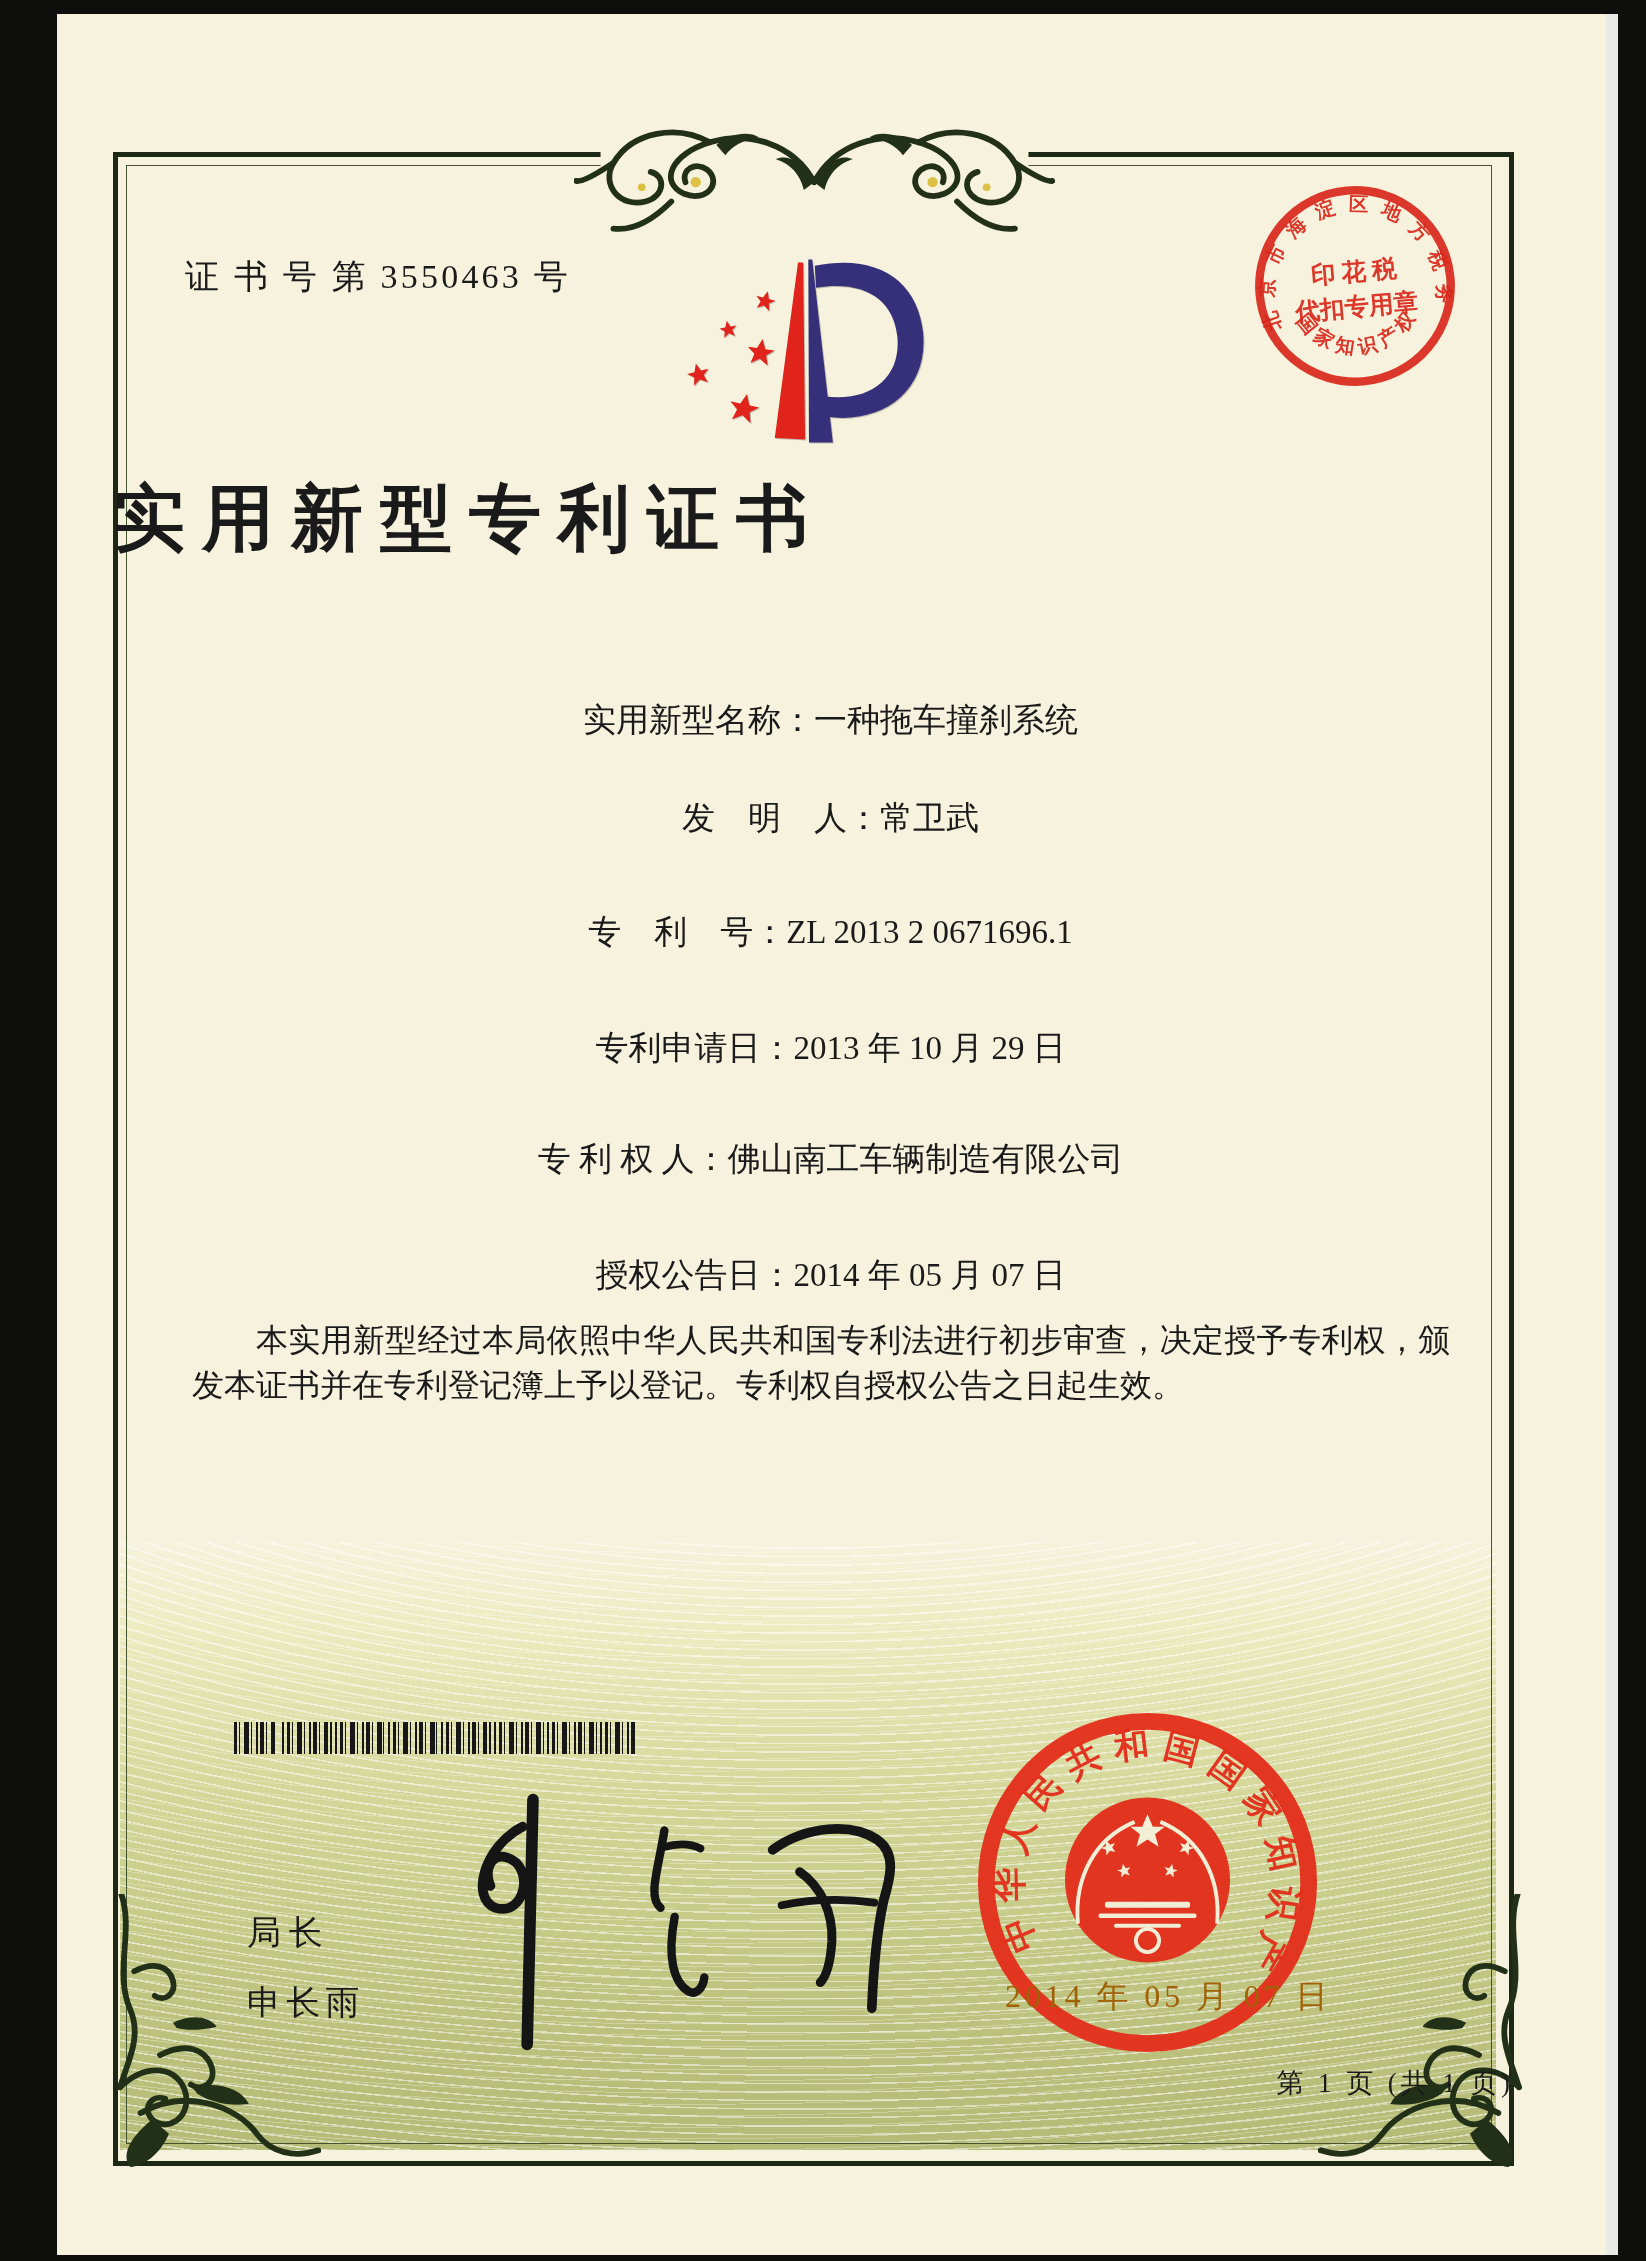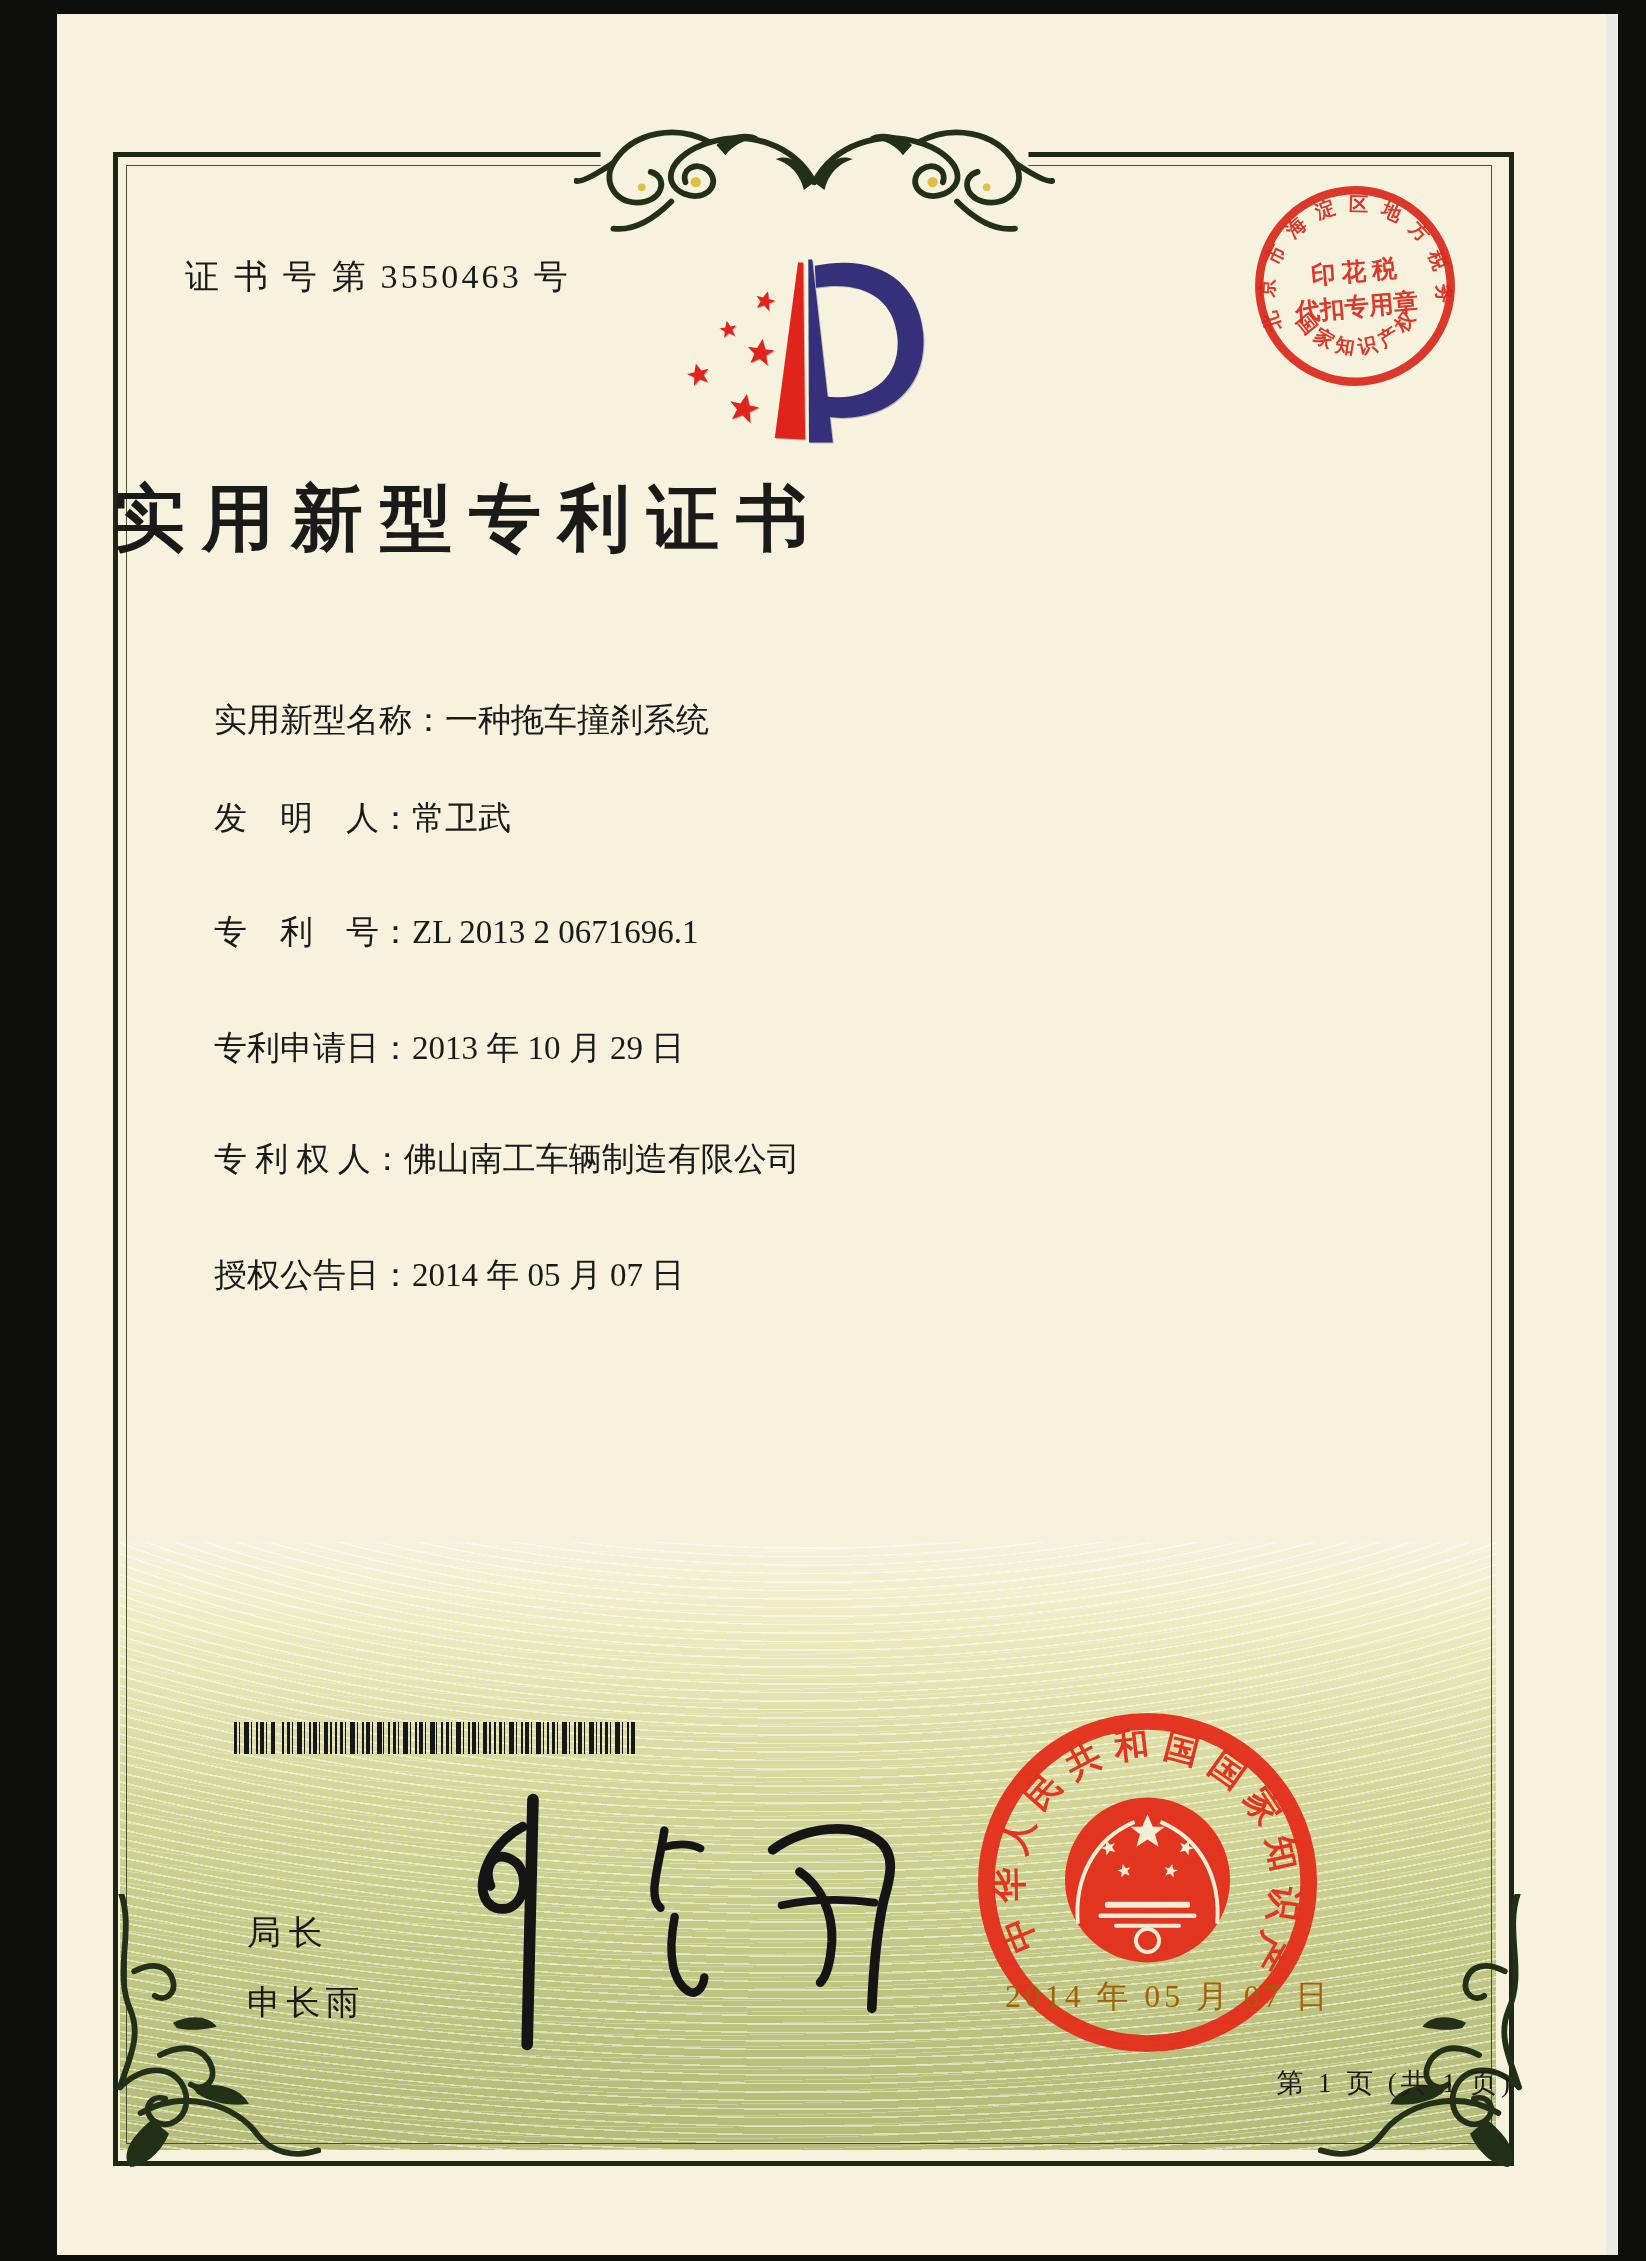--- a/index.html
+++ b/index.html
@@ -27,21 +27,21 @@
   .band::after{
     content:"";position:absolute;inset:-39px;
     background:repeating-radial-gradient(1484px 710px at 42% -581px,
       rgba(255,255,255,0) 0 22px, rgba(255,255,255,.28) 22px 24px);
   }
 
   .cert-no{position:absolute;left:185px;top:254px;font-size:34px;letter-spacing:3.2px;z-index:4;}
   .title{position:absolute;left:113px;top:471px;width:1391px;
          font-size:72px;font-weight:700;letter-spacing:17px;z-index:4;}
 
-  .field{position:absolute;left:214px;width:1233px;font-size:33px;z-index:4;white-space:nowrap;}
+  .field{position:absolute;left:214px;width:1233px;font-size:33px;z-index:4;white-space:nowrap;text-align:center;}
   .f0{top:698px;} .f1{top:796px;} .f2{top:910px;} .f3{top:1026px;} .f4{top:1137px;} .f5{top:1253px;}
 
   .paras{position:absolute;left:192px;top:1318px;width:1258px;z-index:4;}
   .paras p{margin:0;font-size:32px;line-height:45px;text-align:justify;text-indent:2em;}
 
   .barcode{position:absolute;left:234px;top:1722px;width:401px;height:32px;z-index:4;
     background:repeating-linear-gradient(90deg,
       #171717 0 3.2px, transparent 3.2px 5.2px,
       #171717 5.2px 6.5px, transparent 6.5px 10.3px,
       #171717 10.3px 15px, transparent 15px 17px,
@@ -168,20 +168,21 @@
 <div class="title">实用新型专利证书</div>
 
 <div class="field f0">实用新型名称：一种拖车撞刹系统</div>
 <div class="field f1">发　明　人：常卫武</div>
 <div class="field f2">专　利　号：ZL 2013 2 0671696.1</div>
 <div class="field f3">专利申请日：2013 年 10 月 29 日</div>
 <div class="field f4">专 利 权 人：佛山南工车辆制造有限公司</div>
 <div class="field f5">授权公告日：2014 年 05 月 07 日</div>
 
 <div class="paras">
+  <p>本实用新型经过本局依照中华人民共和国专利法进行初步审查，决定授予专利权，颁发本证书并在专利登记簿上予以登记。专利权自授权公告之日起生效。</p>
 </div>
 
 <div class="barcode"></div>
 
 <div class="role">局长</div>
 <div class="director-name">申长雨</div>
 
 <svg class="signature" width="529" height="277" viewBox="0 0 820 430">
   <g fill="none" stroke="#151515" stroke-linecap="round">
     <path stroke-width="15" d="M210,60 C150,90 128,172 168,186 C214,200 230,122 186,108 C160,100 150,128 160,152"></path>

